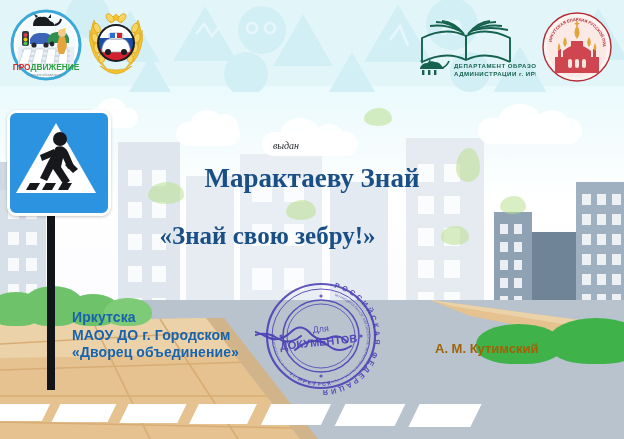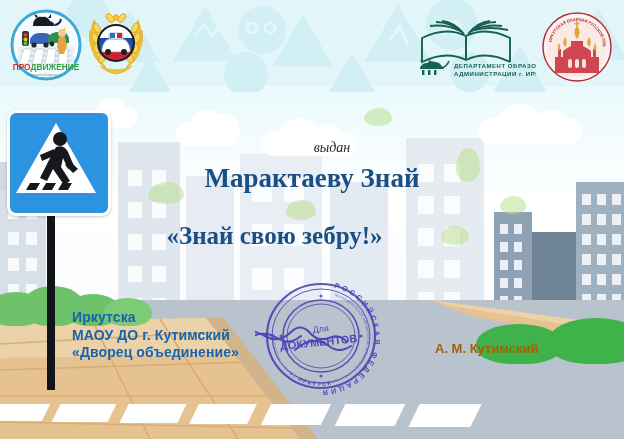--- a/index.html
+++ b/index.html
@@ -47,32 +47,32 @@
   .logo{position:absolute;}
 
   
   .title{position:absolute;left:0;top:80px;width:624px;text-align:center;
          font-family:"Liberation Sans", sans-serif;
          font-weight:bold;font-size:46px;letter-spacing:1.5px;
          color:#1a5593;line-height:48px;}
 
   .vydan{position:absolute;left:0;top:140px;width:572px;text-align:center;
          font-family:"Liberation Serif", serif;font-style:italic;
-         font-size:14px;color:#23272b;margin-left:46px;}
+         font-size:10px;color:#23272b;}
 
   .rname{position:absolute;left:0;top:163px;width:624px;text-align:center;
          font-family:"Liberation Serif", serif;font-weight:bold;
          font-size:27px;color:#1a4f86;}
 
   .rline{position:absolute;left:0;top:196px;width:624px;text-align:center;
          font-family:"Liberation Serif", serif;font-size:21px;color:#171b1f;}
 
   .revent{position:absolute;left:0;top:222px;width:535px;text-align:center;
           font-family:"Liberation Serif", serif;font-weight:bold;
-          font-size:25px;color:#1a4f86;margin-left:7px;}
+          font-size:25px;color:#1a4f86;}
 
   .sigblock{position:absolute;left:72px;top:309px;
             font-family:"Liberation Sans", sans-serif;font-weight:bold;
             font-size:14px;line-height:17.5px;color:#1763ae;letter-spacing:.1px;}
 
   .signame{position:absolute;left:435px;top:341px;
            font-family:"Liberation Sans", sans-serif;font-weight:bold;
            font-size:13px;color:#a16207;}
 
   .orderbox{position:absolute;left:352px;top:393px;width:272px;height:33px;
@@ -453,21 +453,21 @@
       </g>
     </svg>
   </div>
 
   <div class="vydan">выдан</div>
   <div class="rname">Марактаеву Знай</div>
   <div class="revent">«Знай свою зебру!»</div>
 
   <div class="sigblock">
     <div>Иркутска</div>
-    <div>МАОУ ДО г. Кутимский</div>
+    <div>МАОУ ДО г. Городском</div>
     <div>«Дворец объединение»</div>
   </div>
 
   <div class="signame">А. М. Кутимский</div>
 
   <div class="stamp">
     <svg width="138" height="128" viewBox="0 0 138 128">
       <g stroke="#4b3fb5" fill="none" opacity=".88">
         <ellipse cx="66" cy="60" rx="54" ry="52" stroke-width="2.2"></ellipse>
         <ellipse cx="66" cy="60" rx="49" ry="47" stroke-width="1"></ellipse>

